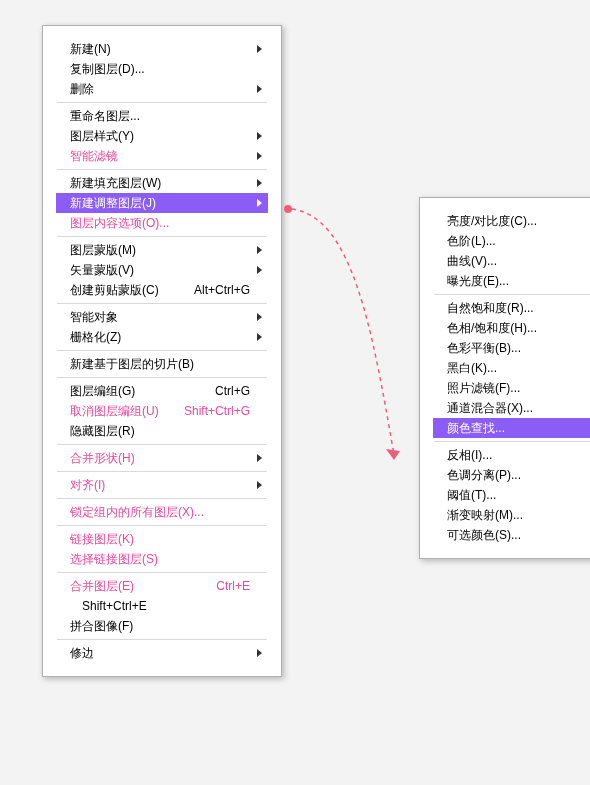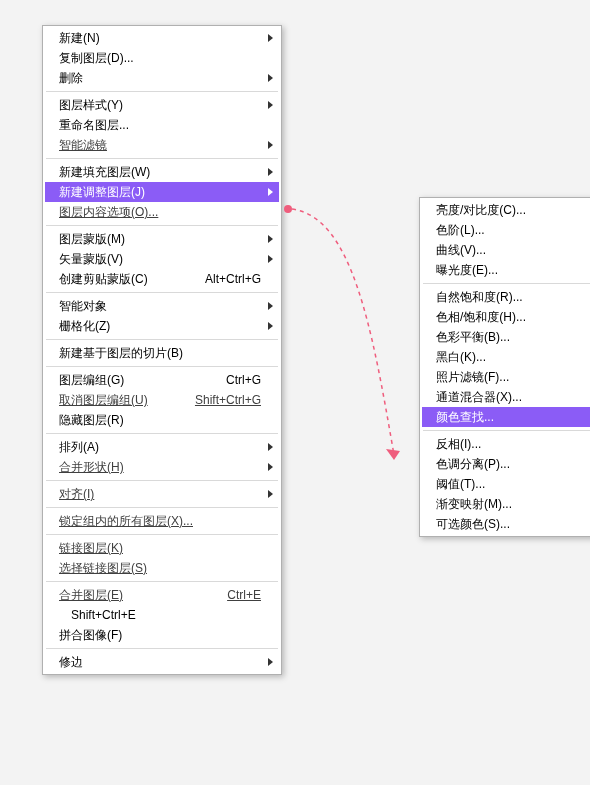--- a/index.html
+++ b/index.html
@@ -11,21 +11,21 @@
     font-family: "Microsoft YaHei", "SimSun", Arial, sans-serif;
     font-size: 12px;
     color: #000;
     overflow: hidden;
   }
   .menu {
     position: absolute;
     background: #fff;
     border: 1px solid #b0b0b0;
     box-shadow: 2px 2px 6px rgba(0,0,0,0.25);
-    padding: 2px;
+    padding: 13px;
     box-sizing: border-box;
   }
   .menu-main {
     left: 42px;
     top: 25px;
     width: 240px;
   }
   .menu-sub {
     left: 419px;
     top: 197px;
@@ -44,22 +44,21 @@
     flex: 1 1 auto;
     overflow: hidden;
     text-overflow: clip;
   }
   .item .shortcut {
     flex: 0 0 auto;
     margin-left: 12px;
     color: #000;
   }
   .item.disabled, .item.disabled .shortcut {
-    color: #404040;
-    text-decoration: underline;
+    color: #ec4899;
   }
   .item.highlight {
     background: #8b5cf6;
     color: #fff;
   }
   .item.has-sub::after {
     content: "";
     position: absolute;
     right: 6px;
     top: 50%;
@@ -106,25 +105,25 @@
     <div class="item has-sub">
       <span class="label">新建(N)</span>
     </div>
     <div class="item">
       <span class="label">复制图层(D)...</span>
     </div>
     <div class="item has-sub">
       <span class="label">删除</span>
     </div>
     <div class="sep"></div>
+    <div class="item">
+      <span class="label">重命名图层...</span>
+    </div>
     <div class="item has-sub">
       <span class="label">图层样式(Y)</span>
-    </div>
-    <div class="item">
-      <span class="label">重命名图层...</span>
     </div>
     <div class="item disabled has-sub">
       <span class="label">智能滤镜</span>
     </div>
     <div class="sep"></div>
     <div class="item has-sub">
       <span class="label">新建填充图层(W)</span>
     </div>
     <div class="item highlight has-sub">
       <span class="label">新建调整图层(J)</span>
@@ -160,23 +159,20 @@
       <span class="shortcut">Ctrl+G</span>
     </div>
     <div class="item disabled">
       <span class="label">取消图层编组(U)</span>
       <span class="shortcut">Shift+Ctrl+G</span>
     </div>
     <div class="item">
       <span class="label">隐藏图层(R)</span>
     </div>
     <div class="sep"></div>
-    <div class="item has-sub">
-      <span class="label">排列(A)</span>
-    </div>
     <div class="item disabled has-sub">
       <span class="label">合并形状(H)</span>
     </div>
     <div class="sep"></div>
     <div class="item disabled has-sub">
       <span class="label">对齐(I)</span>
     </div>
     <div class="sep"></div>
     <div class="item disabled">
       <span class="label">锁定组内的所有图层(X)...</span>

